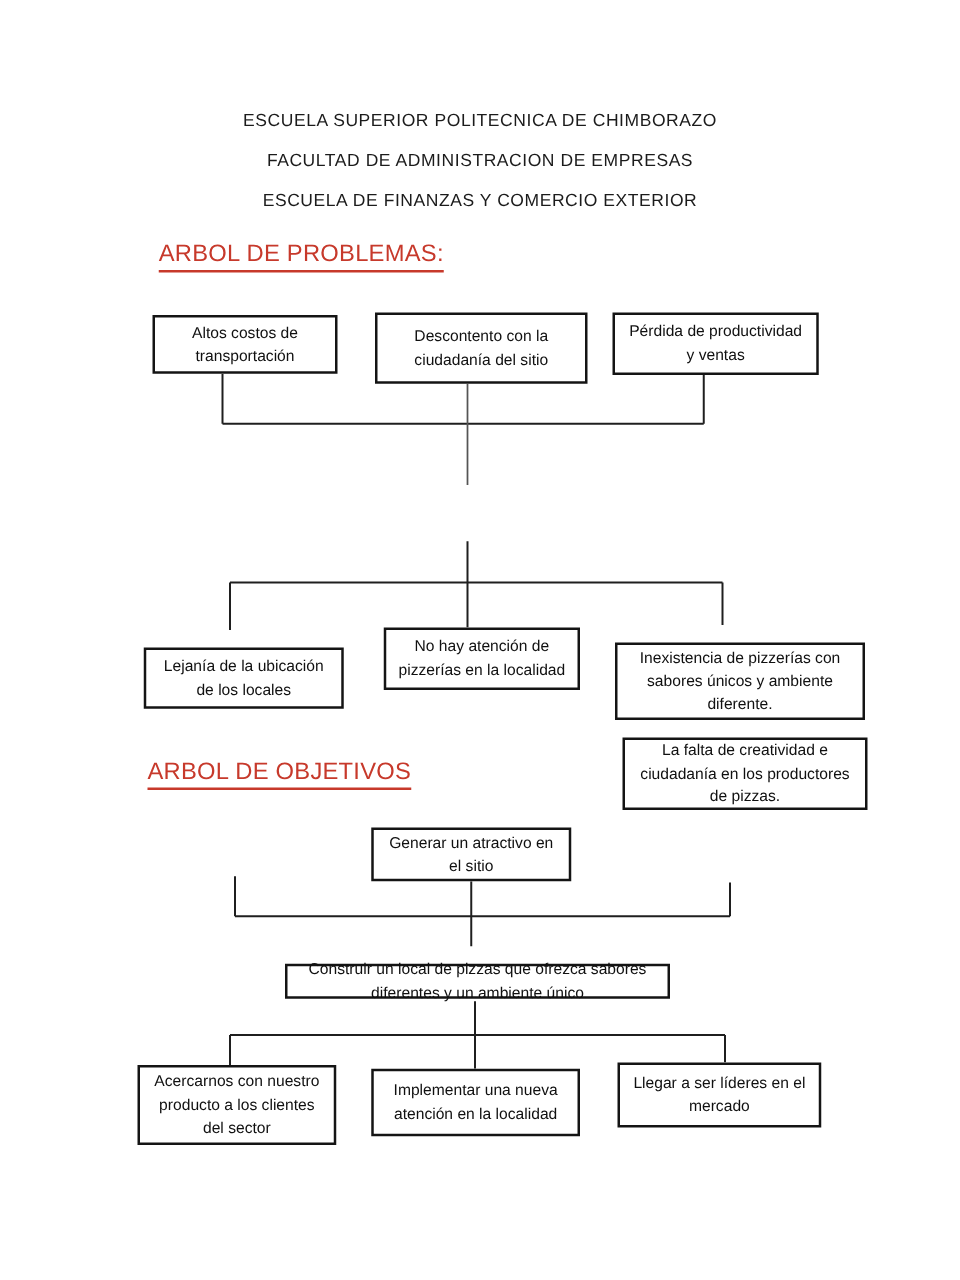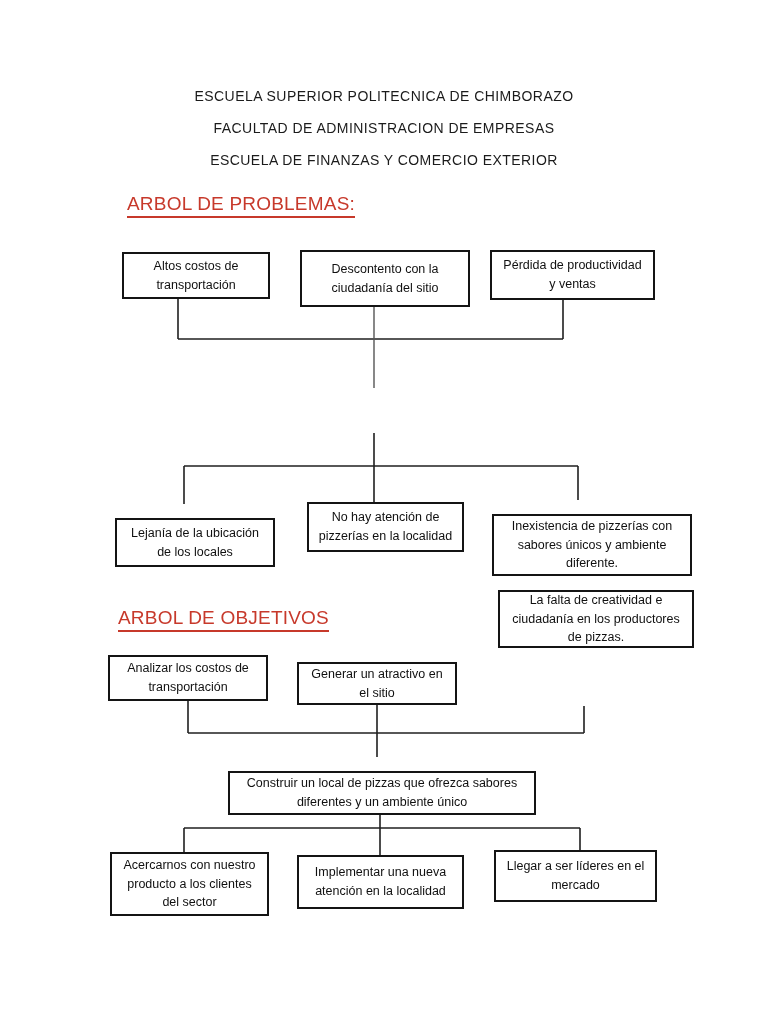--- a/index.html
+++ b/index.html
@@ -67,22 +67,21 @@
   <div class="node thick" style="left:490px;top:250px;width:165px;height:50px">Pérdida de productividad y ventas</div>
 
 
   <div class="node left" style="left:115px;top:504px;width:160px;height:49px">Lejanía de la ubicación de los locales</div>
   <div class="node" style="left:307px;top:502px;width:157px;height:50px">No hay atención de pizzerías en la localidad</div>
   <div class="node left" style="left:492px;top:500px;width:200px;height:62px">Inexistencia de pizzerías con sabores únicos y ambiente diferente.</div>
   <div class="node left" style="left:498px;top:576px;width:196px;height:58px">La falta de creatividad e ciudadanía en los productores de pizzas.</div>
 
   <div class="sec-title" style="left:118px;top:607px;color:#c7392b;border-color:#c7392b">ARBOL DE OBJETIVOS</div>
 
-  <div class="node thick" style="left:108px;top:655px;width:160px;height:46px">Analizar los costos de transportación</div>
   <div class="node" style="left:297px;top:662px;width:160px;height:43px">Generar un atractivo en el sitio</div>
 
-  <div class="node left" style="left:228px;top:757px;width:308px;height:44px">Construir un local de pizzas que ofrezca sabores diferentes y un ambiente único</div>
+  <div class="node left" style="left:228px;top:757px;width:308px;height:28px">Construir un local de pizzas que ofrezca sabores diferentes y un ambiente único</div>
 
   <div class="node" style="left:110px;top:852px;width:159px;height:64px">Acercarnos con nuestro producto a los clientes del sector</div>
   <div class="node thick" style="left:297px;top:855px;width:167px;height:54px">Implementar una nueva atención en la localidad</div>
   <div class="node" style="left:494px;top:850px;width:163px;height:52px">Llegar a ser líderes en el mercado</div>
 
 </div>
 
 </body></html>

